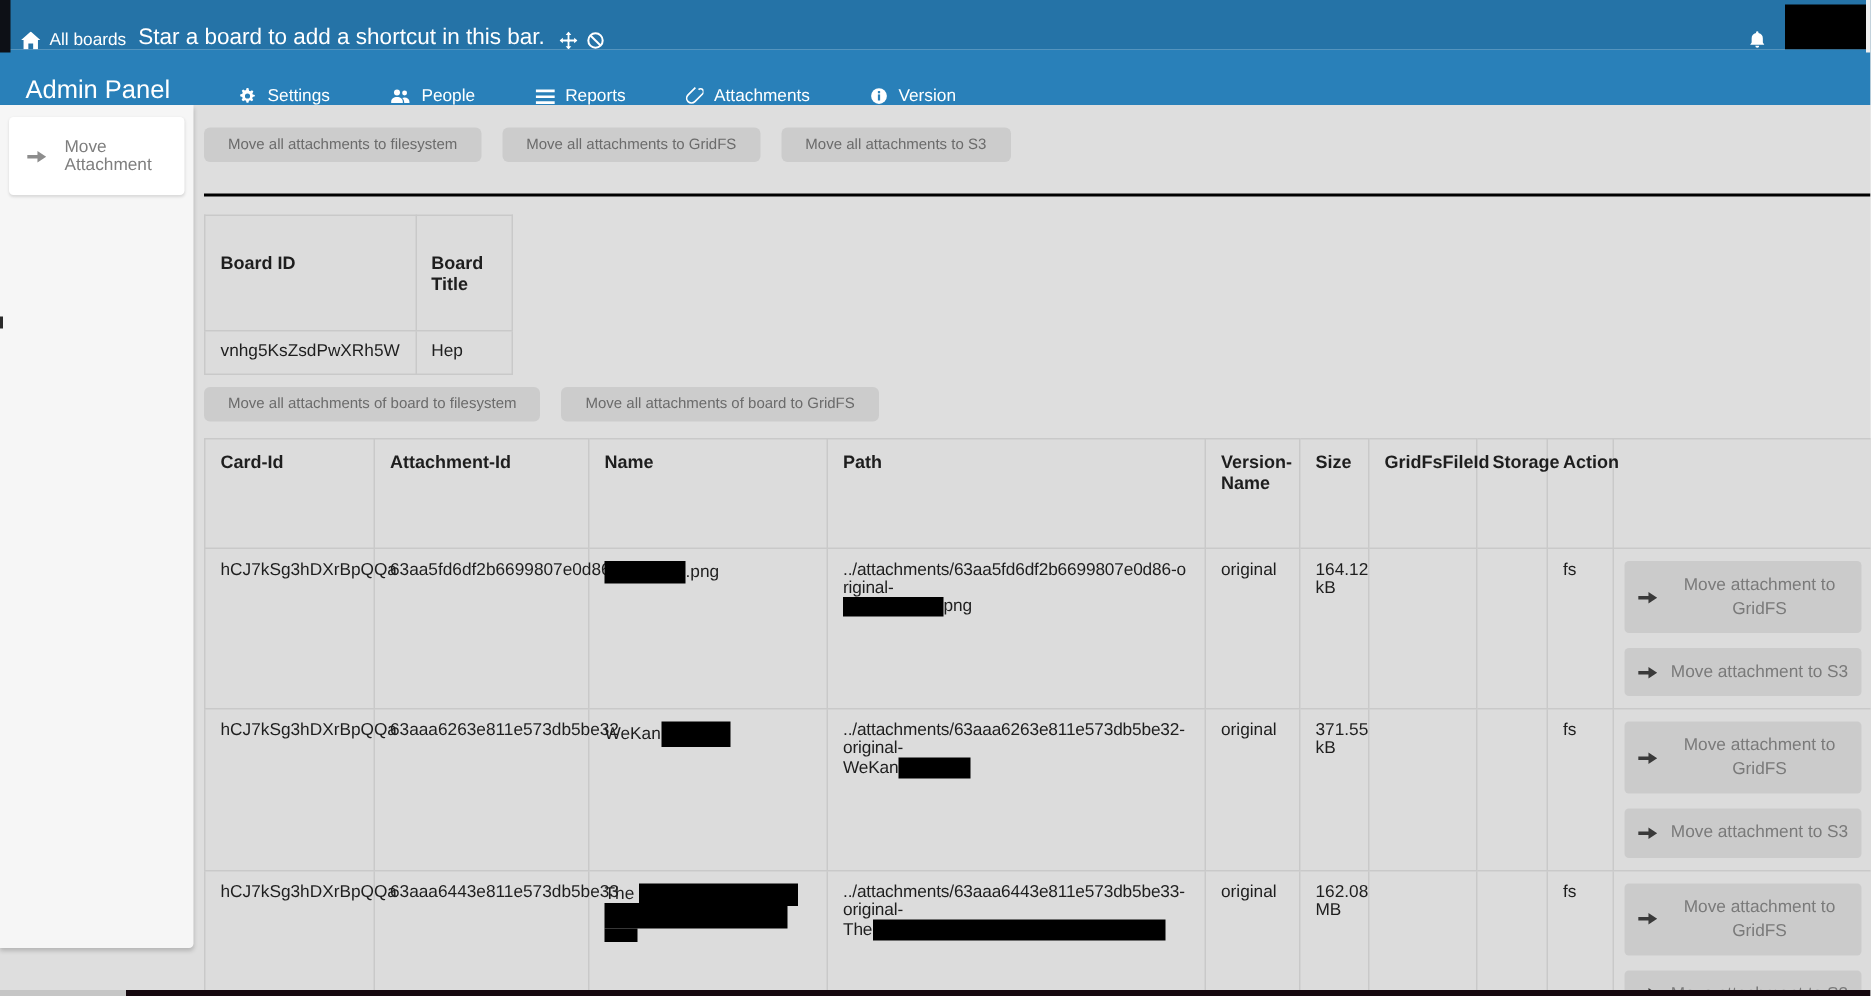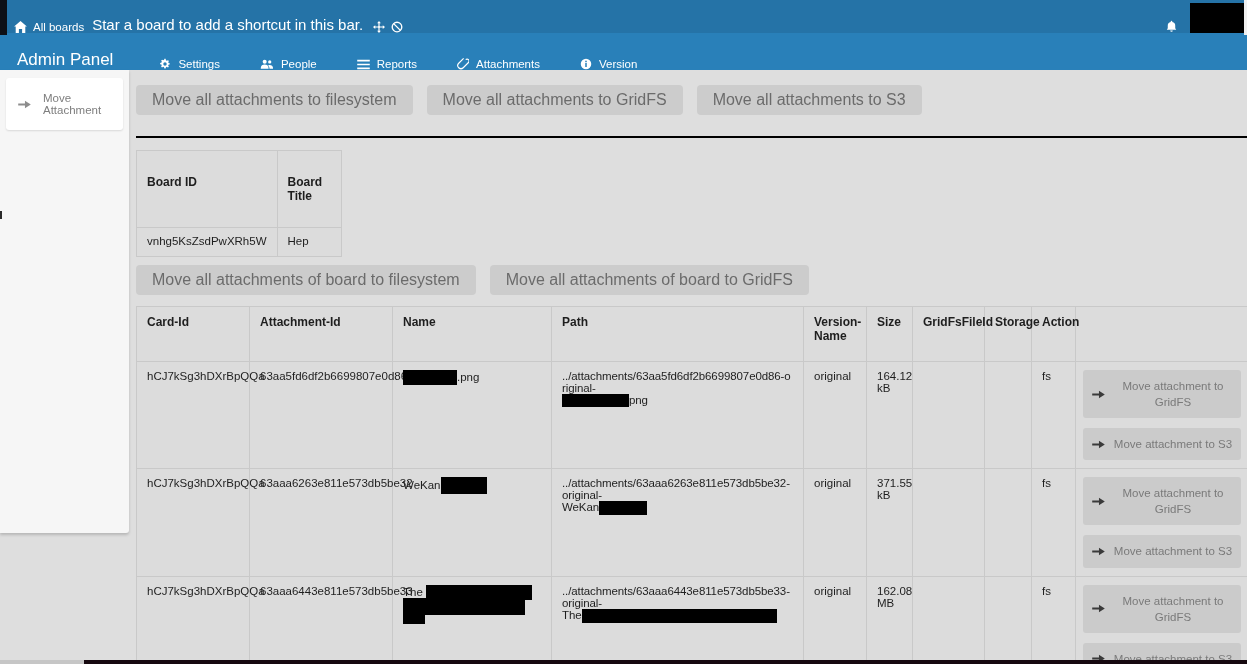--- a/index.html
+++ b/index.html
@@ -20,38 +20,38 @@
   .top-right-strip { position:absolute; top:0; right:0; width:3px; height:35px; background:#f0f0f0; z-index:5; }
 
   
   .adminbar { position:absolute; top:33px; left:0; width:100%; height:37px; background:#2980b9;
               display:flex; align-items:flex-end; color:#fff; }
   .admin-title { font-size:17px; margin-left:17px; margin-right:46px; font-weight:400; }
   .admin-nav { display:flex; align-items:center; gap:40px; }
   .nav-item { display:flex; align-items:center; gap:7px; font-size:11.5px; cursor:pointer; }
 
   
-  .sidebar { position:absolute; top:70px; left:0; width:129px; height:463px; background:#f6f6f6;
+  .sidebar { position:absolute; top:70px; left:0; width:129px; height:562px; background:#f6f6f6;
              box-shadow:0 2px 3px rgba(0,0,0,.18); border-bottom-right-radius:3px; }
   .sidebar-card { margin:8px 6px 0 6px; background:#ffffff; border-radius:3px;
                   box-shadow:0 1px 2px rgba(0,0,0,.12); padding:14px 8px 14px 12px;
                   display:flex; align-items:center; gap:12px; cursor:pointer; }
   .sidebar-card span { font-size:11.5px; color:#7e7e7e; }
 
   
   .main { position:absolute; top:70px; left:136px; width:1111px; }
   .btn-row { display:flex; gap:14px; margin-top:15px; }
   .gbtn { background:#cccccc; border:none; border-radius:4px; color:#6b6b6b;
-          font-size:16px; font-family:inherit; padding:6px 16px; cursor:pointer; }
+          font-size:10px; font-family:inherit; padding:6px 16px; cursor:pointer; }
   .hr { height:2px; background:#000; margin-top:21px; }
 
   table { border-collapse:collapse; }
   th, td { border:1px solid #c9c9c9; background:#dcdcdc; text-align:left;
            vertical-align:top; color:#1e1e1e; }
-  th { font-weight:bold; font-size:12px; padding:8px 10px 18px 10px; }
+  th { font-weight:bold; font-size:12px; padding:8px 10px 36px 10px; }
   td { font-size:11.5px; padding:8px 10px; }
 
   .board-table { margin-top:12px; }
   .board-table th { padding:24px 10px; }
   .board-table td { padding:7px 10px 9px 10px; }
   .col-bid { width:115px; } .col-btitle { width:64px; }
 
   .att-table { margin-top:11px; width:1111px; table-layout:fixed; }
   .att-table td { height:88px; }
   .c0{width:113px}.c1{width:143px}.c2{width:159px}.c3{width:252px}.c4{width:63px}

